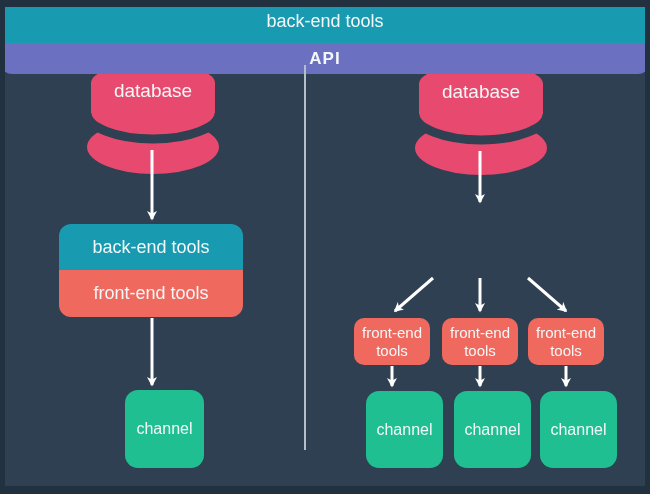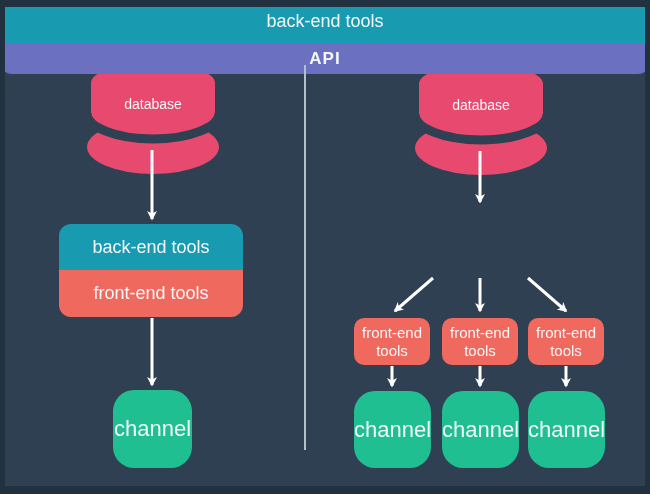--- a/index.html
+++ b/index.html
@@ -24,22 +24,22 @@
     text-align:center; font-size:26px; letter-spacing:.5px; color:#e9f3f5;
   }
   #title-left{left:22px; width:260px;}
   #title-right{left:360px; width:240px;}
 
   .cylinder-wrap{position:absolute; width:134px; height:112px;}
   #cylinder-left{left:86px; top:63px;}
   #cylinder-right{left:414px; top:64px;}
   .cylinder-svg{position:absolute; inset:0; width:100%; height:100%;}
   .db-label{
-    position:absolute; left:0; right:0; top:33px; text-align:center;
-    font-size:14px; color:var(--text);
+    position:absolute; left:0; right:0; top:17px; text-align:center;
+    font-size:19px; color:var(--text);
   }
 
   .box{position:absolute; box-sizing:border-box; color:var(--text);
        display:flex; align-items:center; justify-content:center; text-align:center;}
 
   
   #combo-left{left:59px; top:224px; width:184px; height:93px;}
   #combo-left .half{position:absolute; left:0; right:0; display:flex;
        align-items:center; justify-content:center; font-size:18px; color:var(--text);}
   #combo-left .top{top:0; height:46px; background:var(--teal); border-radius:12px 12px 0 0;}
@@ -52,21 +52,21 @@
        display:flex; align-items:center; justify-content:center; font-size:18px; color:var(--text);}
   #backend-right .api{position:absolute; left:0; right:0; top:43px; height:31px;
        background:var(--purple); border-radius:0 0 12px 12px;
        display:flex; align-items:center; justify-content:center; font-size:17px;
        letter-spacing:1px; color:var(--text);font-weight:bold;}
 
   .fe-box{background:var(--coral); border-radius:10px; font-size:15px;
           line-height:1.2; width:76px; height:47px; top:318px; padding:2px;}
   #fe-1{left:354px;} #fe-2{left:442px;} #fe-3{left:528px;}
 
-  .channel-box{background:var(--green); border-radius:21px; font-size:22px;}
+  .channel-box{background:var(--green); border-radius:13px; font-size:16px;margin-left:12px;}
   #channel-left{left:113px; top:390px; width:79px; height:78px;}
   .channel-r{top:391px; width:77px; height:77px;}
   #ch-1{left:354px;} #ch-2{left:442px;} #ch-3{left:528px;}
 
   #arrow-layer{position:absolute; inset:0; width:650px; height:494px; pointer-events:none;}
 </style>
 </head>
 <body>
 
 <div id="canvas">

